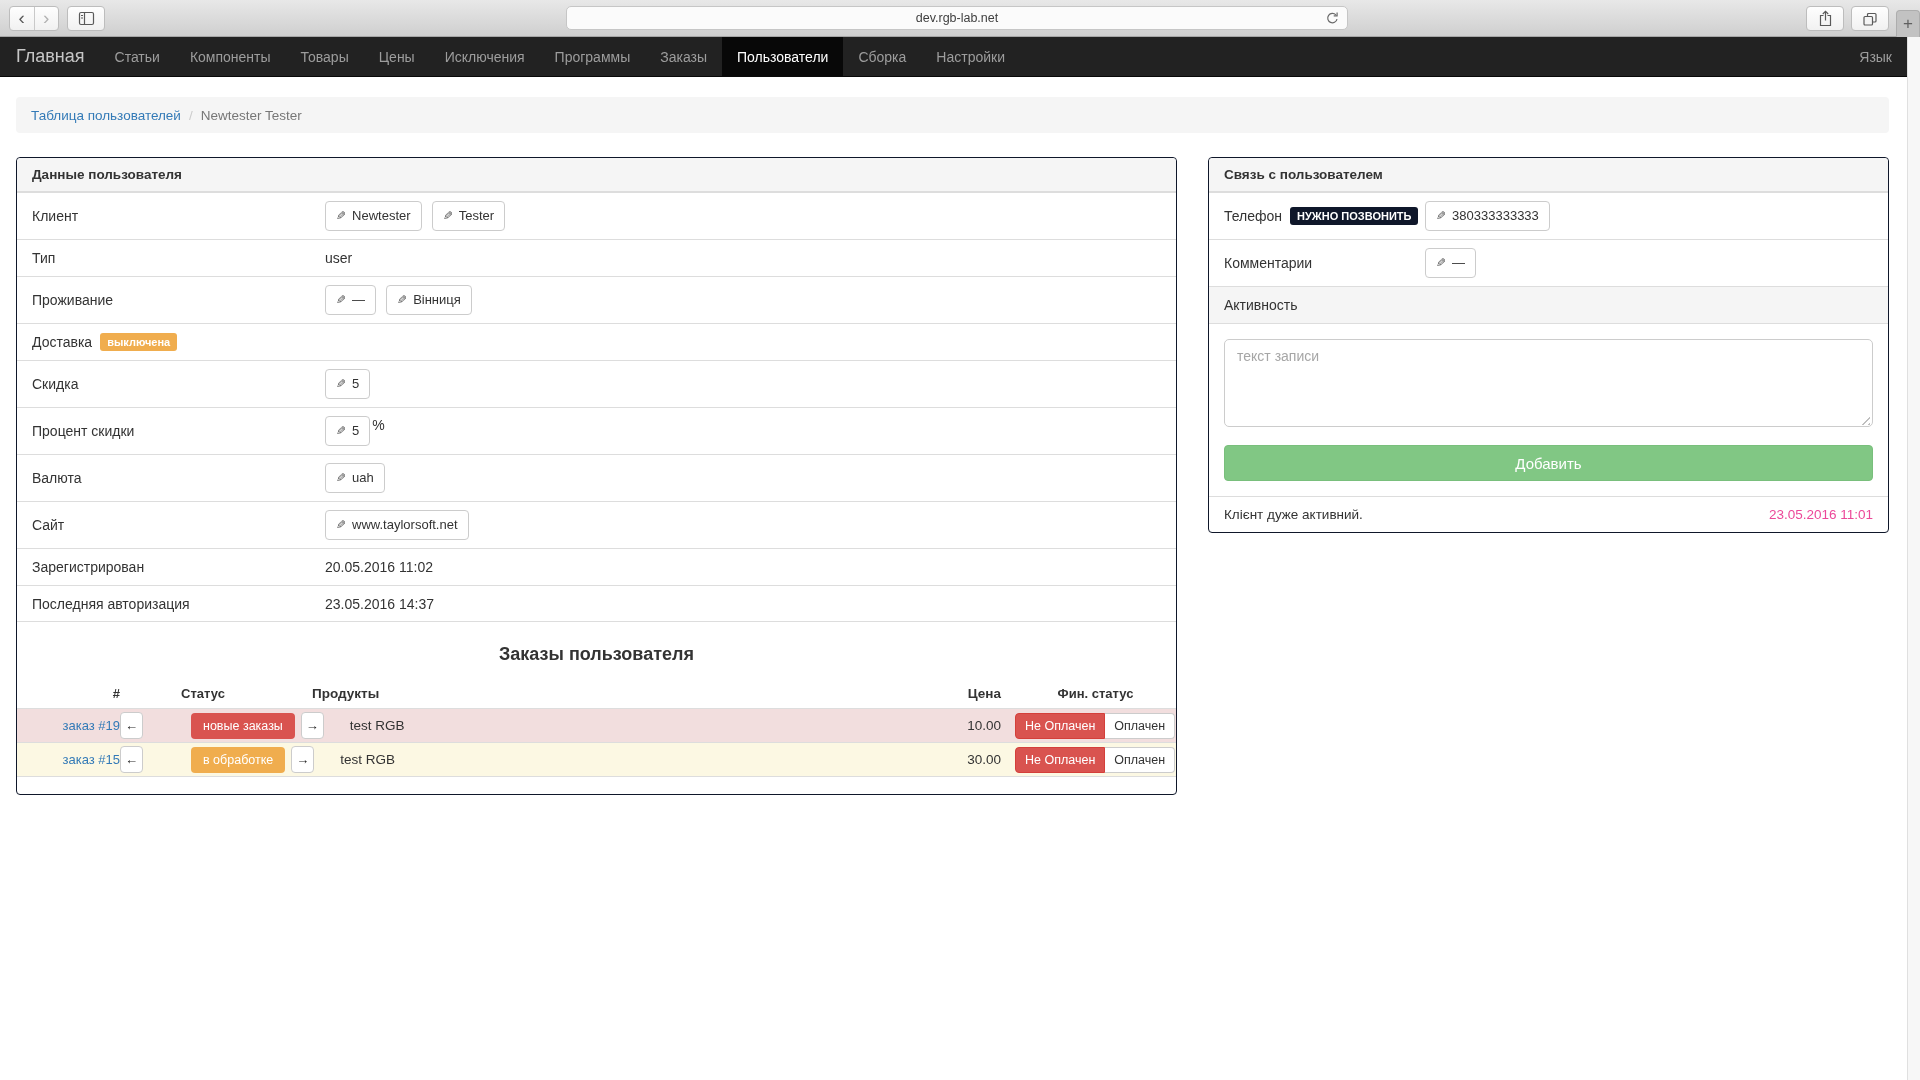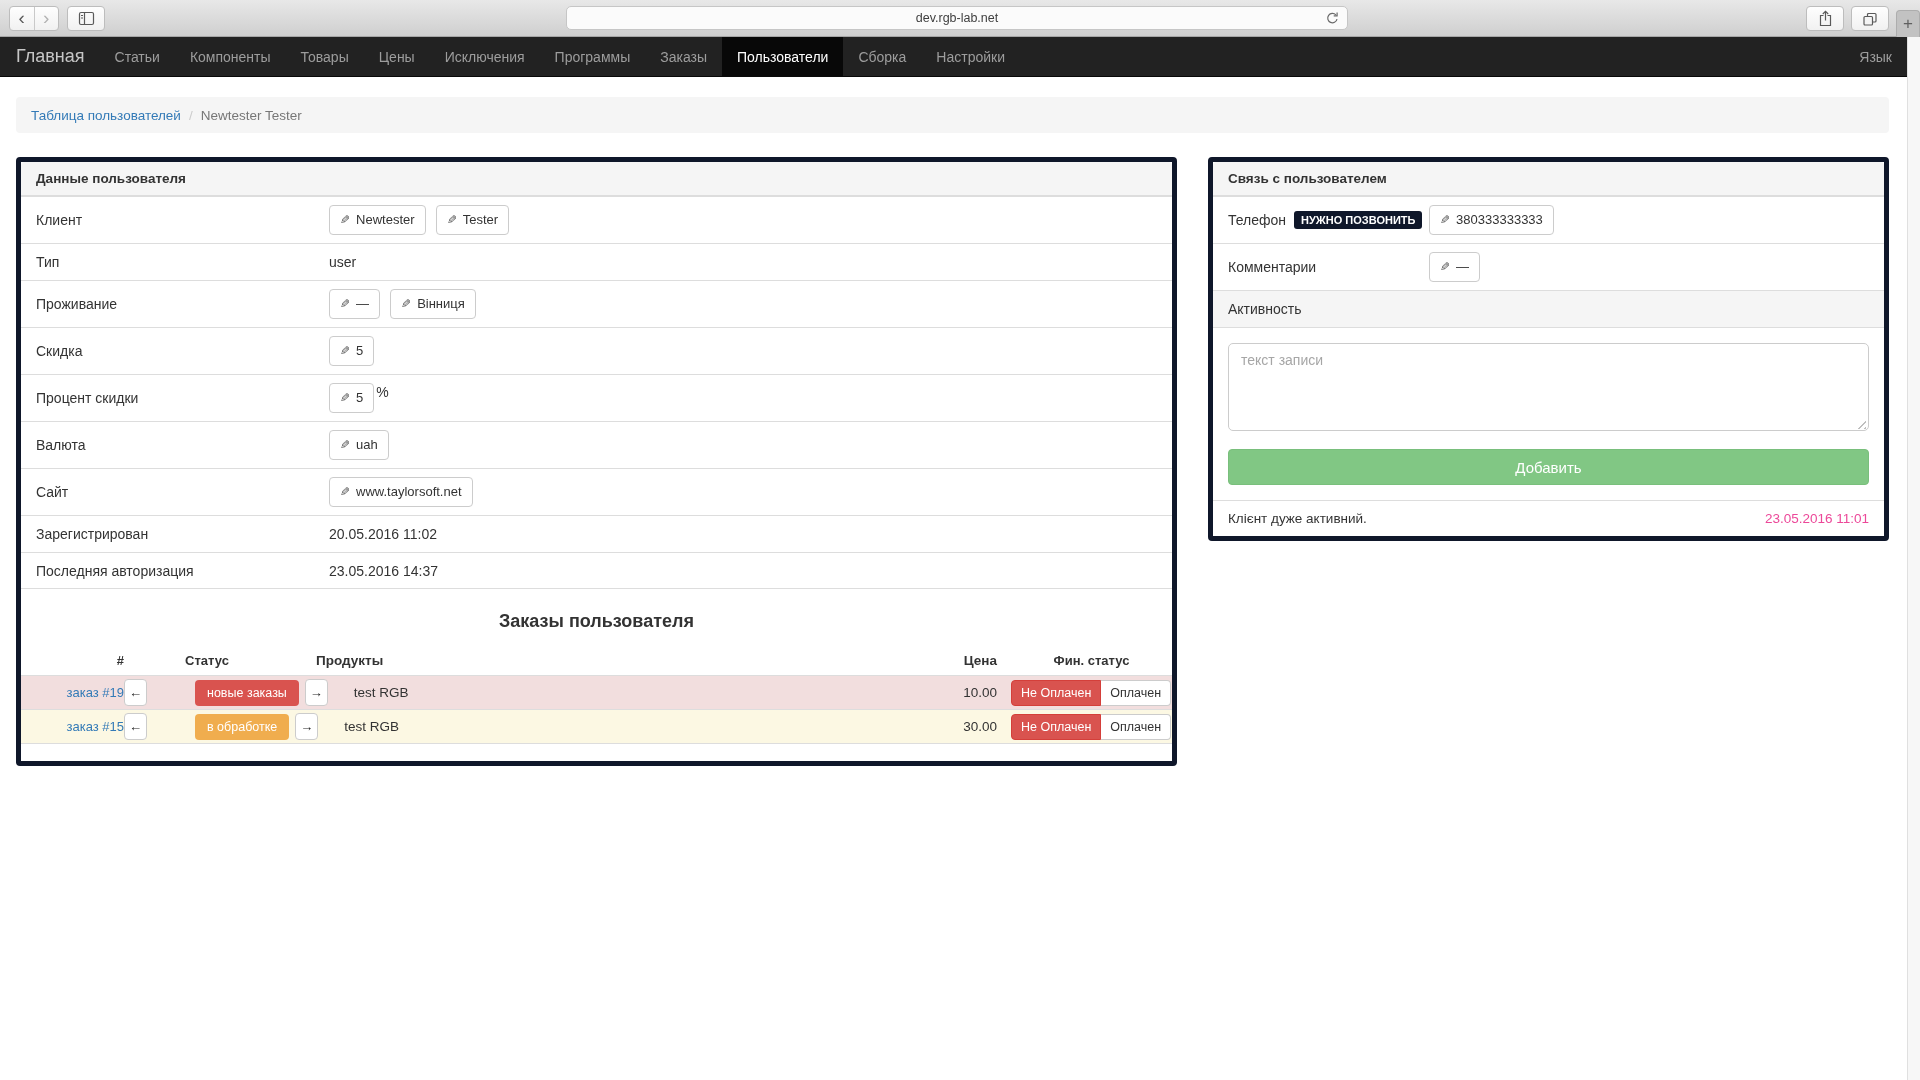--- a/index.html
+++ b/index.html
@@ -39,21 +39,21 @@
 
   
   .content { padding:20px 0 0 16px; }
   .breadcrumb { width:1873px; height:36px; background:#f5f5f5; border-radius:4px;
     display:flex; align-items:center; padding:0 15px; font-size:13.5px; }
   .breadcrumb a { color:#337ab7; text-decoration:none; }
   .breadcrumb .sep { color:#ccc; margin:0 8px; }
   .breadcrumb .current { color:#777; }
 
   .cols { display:flex; margin-top:24px; align-items:flex-start; }
-  .panel { border:5px solid #0f172a; border-radius:4px; background:#fff; }
+  .panel { border:1px solid #0f172a; border-radius:4px; background:#fff; }
   .panel-left { width:1161px; }
   .panel-right { width:681px; margin-left:31px; }
   .panel-heading { background:#f5f5f5; border-bottom:1px solid #ddd; padding:9px 15px;
     font-size:13.5px; color:#333; border-radius:4px 4px 0 0; }
   .panel-heading.bold { font-weight:bold; }
 
   .trow { display:flex; align-items:center; padding:8px 15px; border-top:1px solid #ddd; min-height:37px; }
   .trow:first-of-type { border-top:none; }
   .lbl { width:293px; flex:0 0 293px; font-size:14px; color:#333; display:flex; align-items:center; }
   .panel-right .lbl { width:201px; flex:0 0 201px; }
@@ -224,20 +224,27 @@
             <span class="pencil">✎</span>
             <span>—</span>
           </button>
           <button class="btn">
             <span class="pencil">✎</span>
             <span>Вінниця</span>
           </button>
         </div>
       </div>
 
+      <div class="trow">
+        <div class="lbl">
+          <span>Доставка</span>
+          <span class="badge warning">выключена</span>
+        </div>
+        <div class="val"></div>
+      </div>
 
       <div class="trow">
         <div class="lbl">Скидка</div>
         <div class="val">
           <button class="btn">
             <span class="pencil">✎</span>
             <span>5</span>
           </button>
         </div>
       </div>

